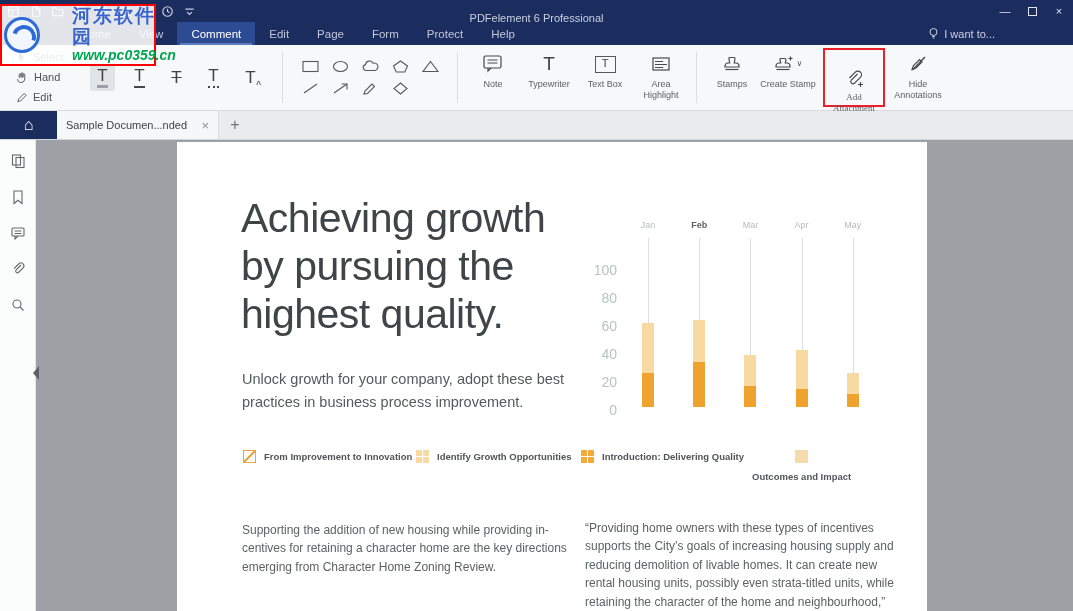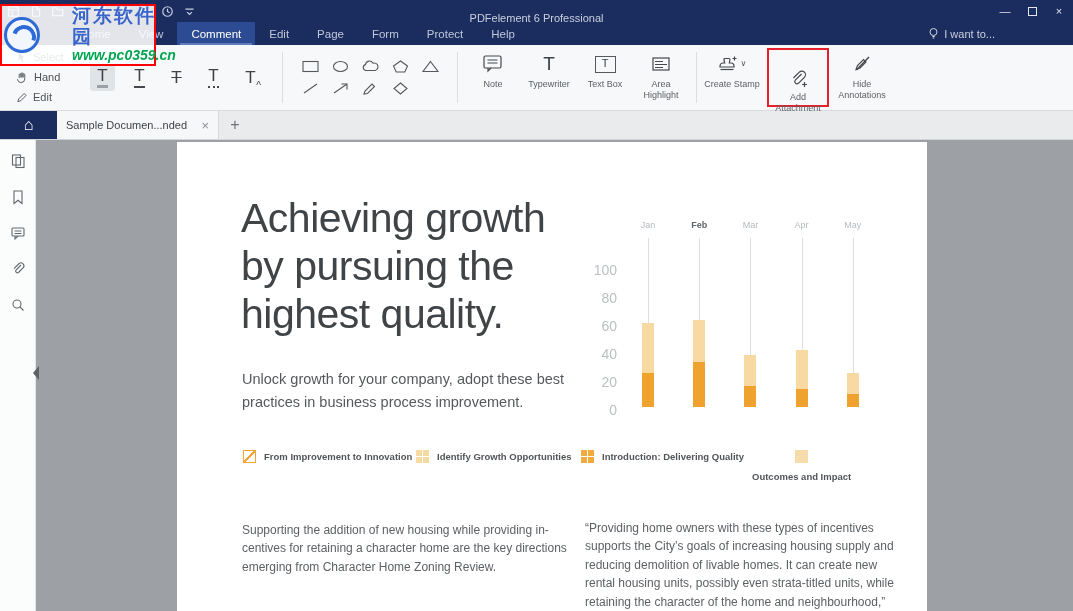--- a/index.html
+++ b/index.html
@@ -37,21 +37,21 @@
   .t-sq span { border-bottom:2px dotted #44484c; line-height:1; padding-bottom:2px; }
   .t-c i { position:absolute; bottom:0px; right:2px; font-size:10px; font-style:normal; color:#3f4347; }
   .vdiv { width:1px; background:#dcdee0; margin:7px 7px; }
   .shapes-group { display:flex; flex-direction:column; justify-content:center; gap:7px; padding:0 10px; }
   .shape-row { display:flex; gap:10px; align-items:center; }
   .shape { width:20px; height:15px; display:flex; align-items:center; justify-content:center; }
   .shape svg { stroke:#55585c; fill:none; stroke-width:1.1; }
   .big-btn { width:56px; display:flex; flex-direction:column; align-items:center; padding-top:7px; gap:3px; font-size:9px; color:#5b5f64; text-align:center; line-height:1.2; cursor:default; }
   .big-btn .bicon { height:24px; display:flex; align-items:center; justify-content:center; color:#3f4347; gap:2px; }
   .big-btn .bicon svg { stroke:#45484c; fill:none; stroke-width:1.2; }
-  .big-btn.hl { border:2px solid #e8202a; margin:3px 5px 3px 7px; padding-top:19px; width:62px; }
+  .big-btn.hl { border:2px solid #e8202a; margin:3px 5px 3px 7px; padding-top:19px; width:62px;font-family:Liberation Serif, serif; }
   .tletter { font-size:19px; color:#3f4347; }
   .tb-icon { width:21px; height:17px; border:1px solid #55585c; font-size:11px; display:flex; align-items:center; justify-content:center; color:#3f4347; }
   .caret-sm { font-size:8px; color:#55585c; margin-left:1px; }
 
   
   .doctabs { height:29px; background:#e9ebec; display:flex; align-items:stretch; border-bottom:1px solid #d2d5d7; }
   .home-tab { width:57px; background:#1b2c5f; color:#fff; display:flex; align-items:center; justify-content:center; font-size:16px; }
   .doc-tab { width:162px; background:#f6f7f8; display:flex; align-items:center; padding:0 9px; font-size:11px; color:#3f4347; border-right:1px solid #d8dadc; gap:10px; }
   .doc-tab .dlabel { flex:1; white-space:nowrap; overflow:hidden; }
   .tab-close { color:#8a8e93; font-size:13px; }
@@ -304,20 +304,29 @@
         <svg width="20" height="18" viewBox="0 0 20 18">
           <rect x="2" y="3" width="16" height="12"></rect>
           <path d="M4 6.5h8M4 9.5h12M4 12.5h8"></path>
         </svg>
       </span>
     <span>Area Highlight</span>
   </div>
 
   <div class="vdiv"></div>
 
+  <div class="big-btn">
+    <span class="bicon">
+        <svg width="20" height="18" viewBox="0 0 20 18">
+          <path d="M8 2.5h4a1 1 0 0 1 1 1L12.3 8H14a3 3 0 0 1 3 3v1H3v-1a3 3 0 0 1 3-3h1.7L6.9 3.5a1 1 0 0 1 1.1-1z"></path>
+          <path d="M3.5 14.5h13"></path>
+        </svg>
+      </span>
+    <span>Stamps</span>
+  </div>
   <div class="big-btn">
     <span class="bicon">
         <svg width="20" height="18" viewBox="0 0 20 18">
           <path d="M7 3.5h4a1 1 0 0 1 1 1L11.3 8H13a3 3 0 0 1 3 3v1H2v-1a3 3 0 0 1 3-3h1.7L5.9 4.5a1 1 0 0 1 1.1-1z"></path>
           <path d="M2.5 14.5h13"></path>
           <path d="M16.5 1.5v4M14.5 3.5h4"></path>
         </svg>
         <span class="caret-sm">∨</span>
       </span>
     <span>Create Stamp</span>

